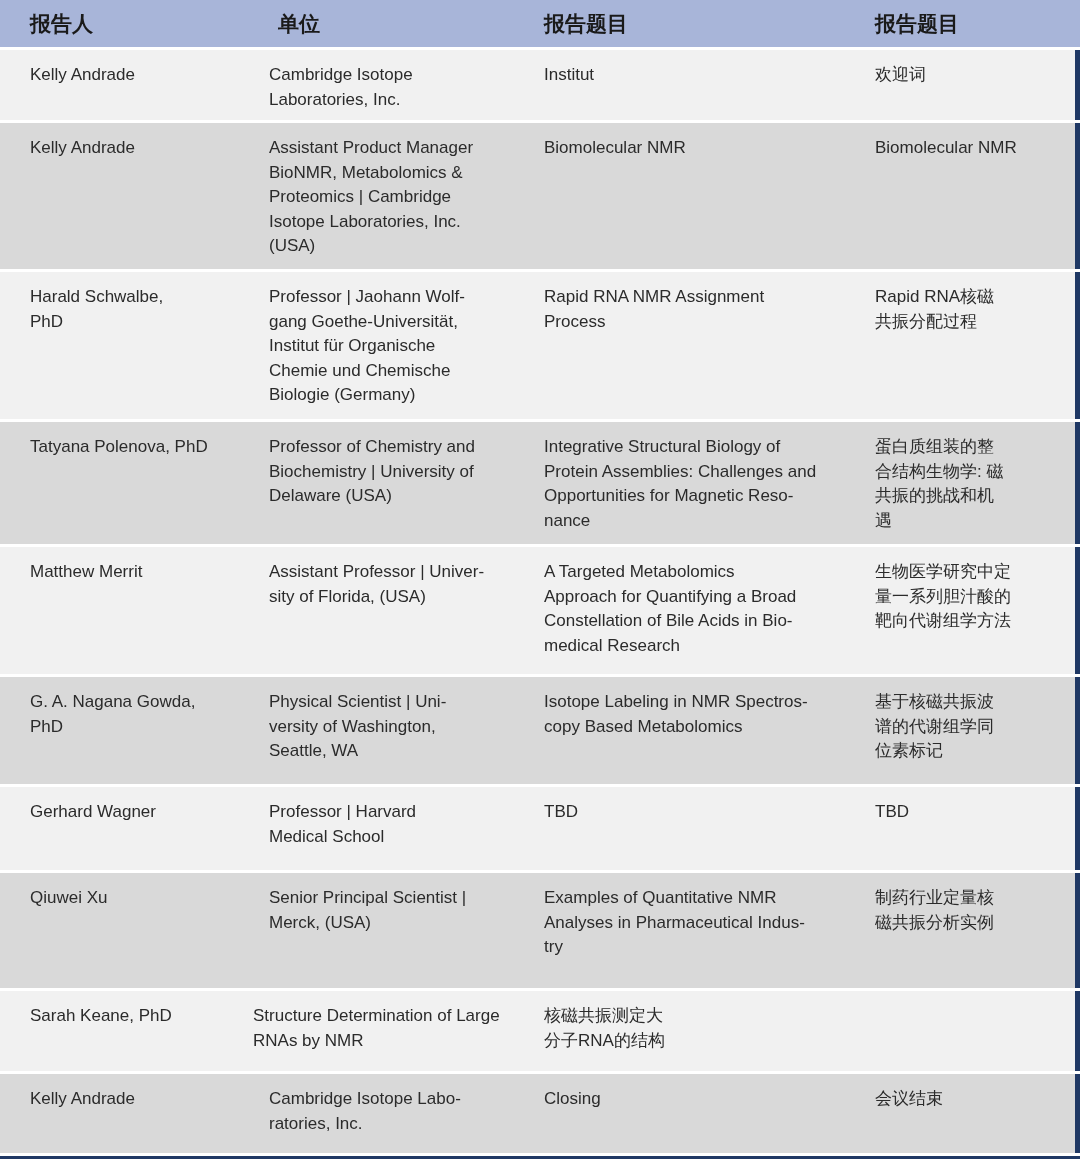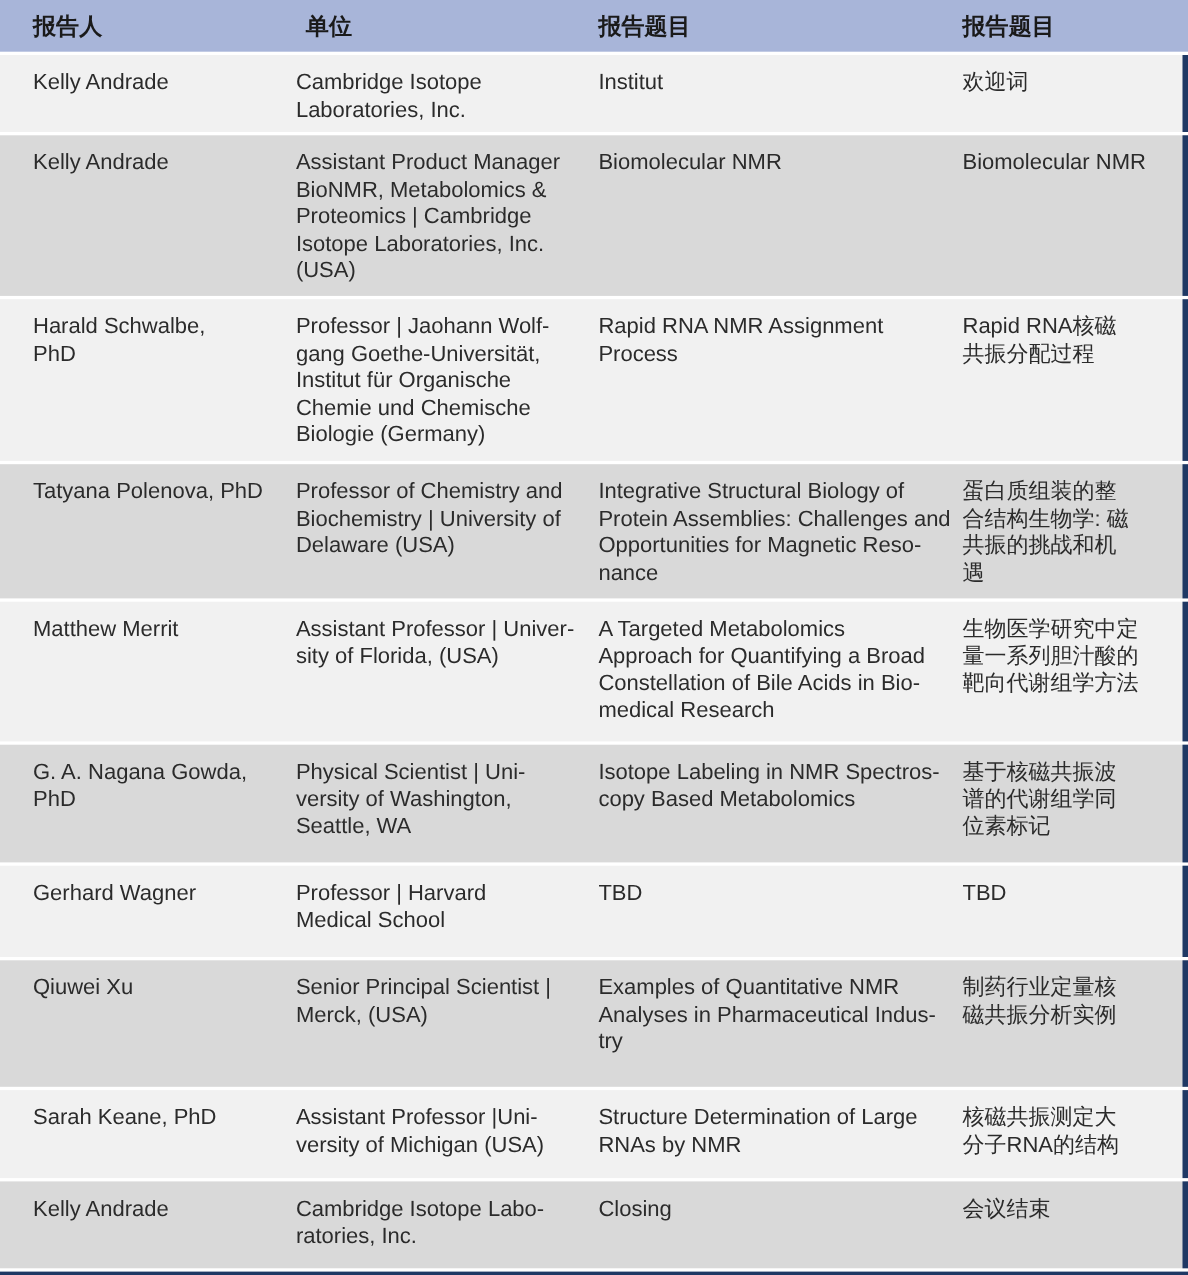--- a/index.html
+++ b/index.html
@@ -38,21 +38,21 @@
     display: grid;
     grid-template-columns: 250px 291px 331px 203px;
     box-sizing: border-box;
     width: 1080px;
     border-right: 5px solid #1f3864;
   }
   .row.light { background: #f1f1f1; }
   .row.dark  { background: #d9d9d9; }
 
   .cell {
-    font-size: 20px;
+    font-size: 17px;
     line-height: 24.5px;
     color: #2b2b2b;
     padding: 13px 6px 8px 3px;
     white-space: pre-line;
   }
   .cell.c1 { padding-left: 30px; }
   .cell.c2 { padding-left: 7px; margin-left: 12px; }
   .cell.c3 { padding-left: 3px; }
   .cell.c4 { padding-left: 3px; }
 
@@ -162,22 +162,20 @@
 Merck, (USA)</div>
     <div class="cell c3">Examples of Quantitative NMR
 Analyses in Pharmaceutical Indus-
 try</div>
     <div class="cell c4">制药行业定量核
 磁共振分析实例</div>
   </div>
 
   <div class="row light" style="min-height:80px">
     <div class="cell c1">Sarah Keane, PhD</div>
-    <div class="cell c2">Assistant Professor |Uni-
-versity of Michigan (USA)</div>
     <div class="cell c3">Structure Determination of Large
 RNAs by NMR</div>
     <div class="cell c4">核磁共振测定大
 分子RNA的结构</div>
   </div>
 
   <div class="row dark" style="min-height:79px">
     <div class="cell c1">Kelly Andrade</div>
     <div class="cell c2">Cambridge Isotope Labo-
 ratories, Inc.</div>

